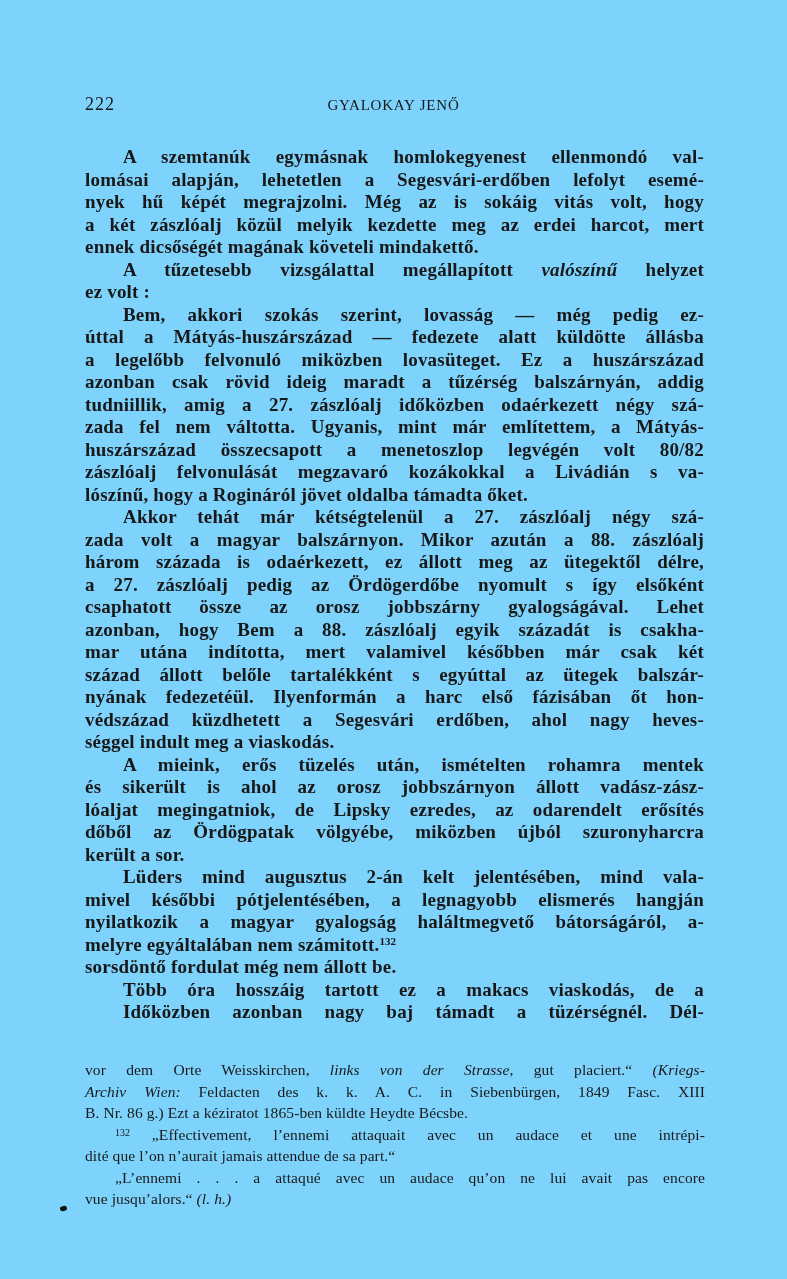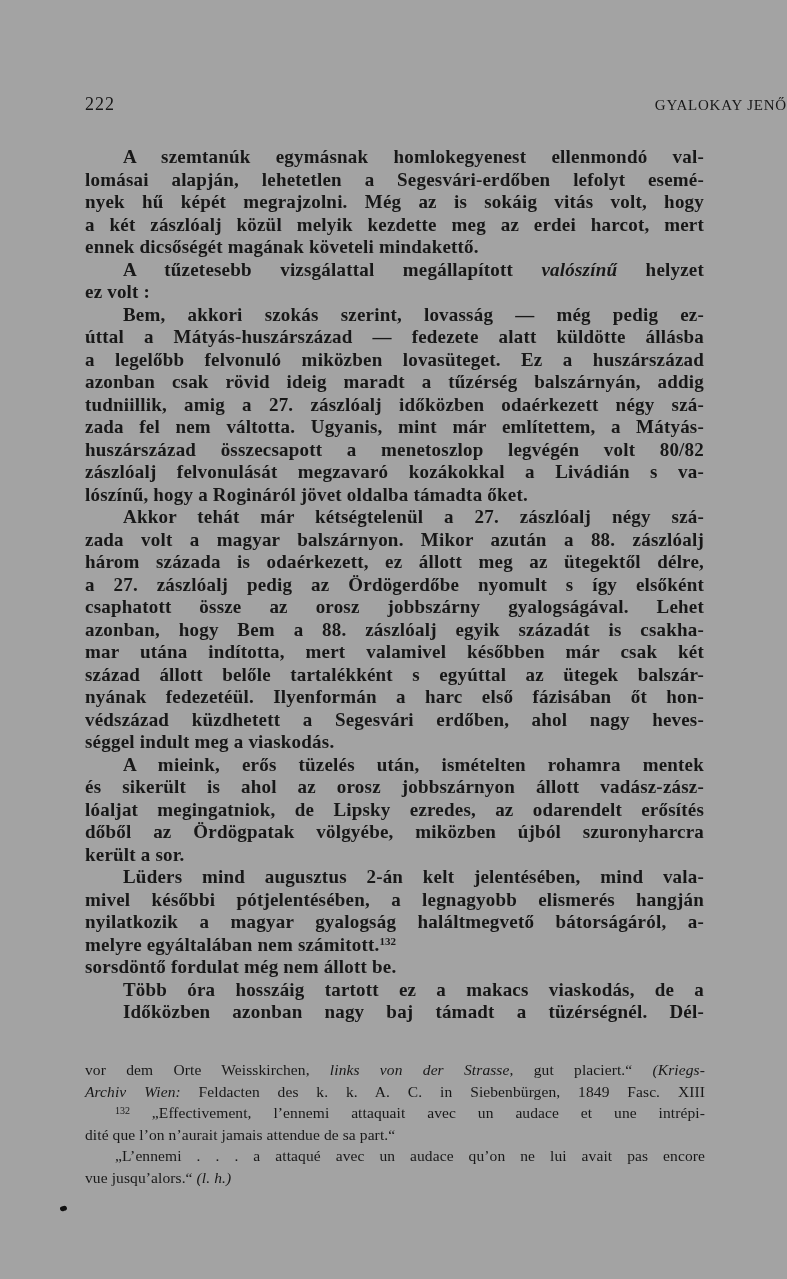--- a/index.html
+++ b/index.html
@@ -1,37 +1,37 @@
 <!DOCTYPE html>
 <html><head>
 <meta charset="utf-8">
 <style>
   html, body { margin: 0; padding: 0; background: #ffffff; }
   .page {
     position: relative;
     width: 787px;
     height: 1279px;
-    background: #a3a3a3;
+    background: #7dd3fc;
     font-family: "Liberation Serif", "DejaVu Serif", serif;
     color: #181818;
     overflow: hidden;
   }
   .header-num {
     position: absolute;
     left: 85px;
     top: 94px;
     font-size: 18px;
     letter-spacing: 1px;
   }
   .header-title {
     position: absolute;
     left: 0;
     right: 0;
     top: 97px;
-    text-align: right;
+    text-align: center;
     font-size: 15px;
     letter-spacing: 0.8px;
   }
   .body-text {
     position: absolute;
     left: 85px;
     top: 146px;
     width: 619px;
     font-size: 19px;
     line-height: 22.5px;
@@ -125,19 +125,20 @@
         <div class="tline">sorsdöntő fordulat még nem állott be.</div>
         <div class="tline just ind">Több óra hosszáig tartott ez a makacs viaskodás, de a</div>
       </div>
       <div class="para">
         <div class="tline just ind">Időközben azonban nagy baj támadt a tüzérségnél. Dél-</div>
       </div>
     </div>
   <div class="fnotes" id="footnotes">
       <div class="tline just">vor dem Orte Weisskirchen, <i>links von der Strasse,</i> gut placiert.“ <i>(Kriegs-</i></div>
       <div class="tline just"><i>Archiv Wien:</i> Feldacten des k. k. A. C. in Siebenbürgen, 1849 Fasc. XIII</div>
+      <div class="tline">B. Nr. 86 g.) Ezt a kéziratot 1865-ben küldte Heydte Bécsbe.</div>
       <div class="tline just ind"><sup>132</sup> „Effectivement, l’ennemi attaquait avec un audace et une intrépi-</div>
       <div class="tline">dité que l’on n’aurait jamais attendue de sa part.“</div>
       <div class="tline just ind">„L’ennemi . . .  a attaqué avec un audace qu’on ne lui avait pas encore</div>
       <div class="tline">vue jusqu’alors.“ <i>(l. h.)</i></div>
     </div>
   <div class="ink-speck"></div>
 </div>
 
 </body></html>

